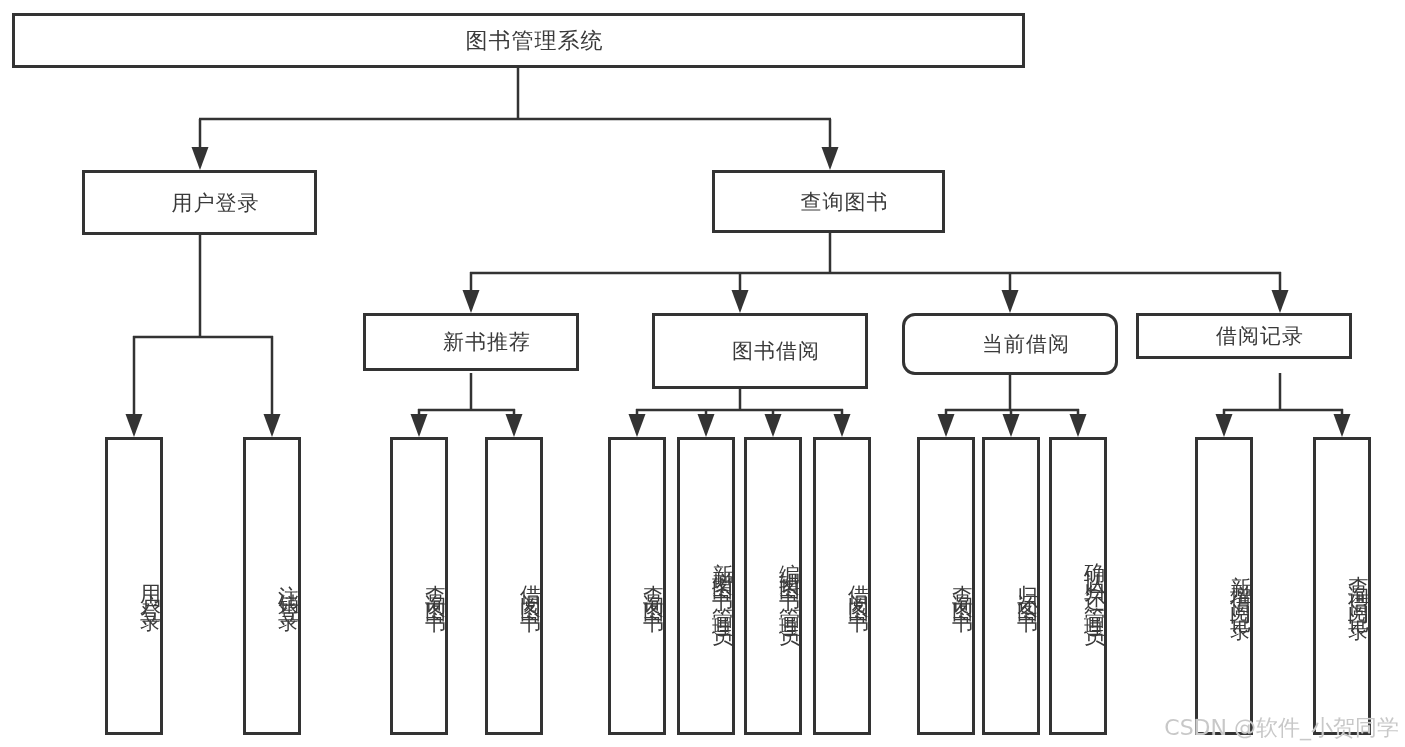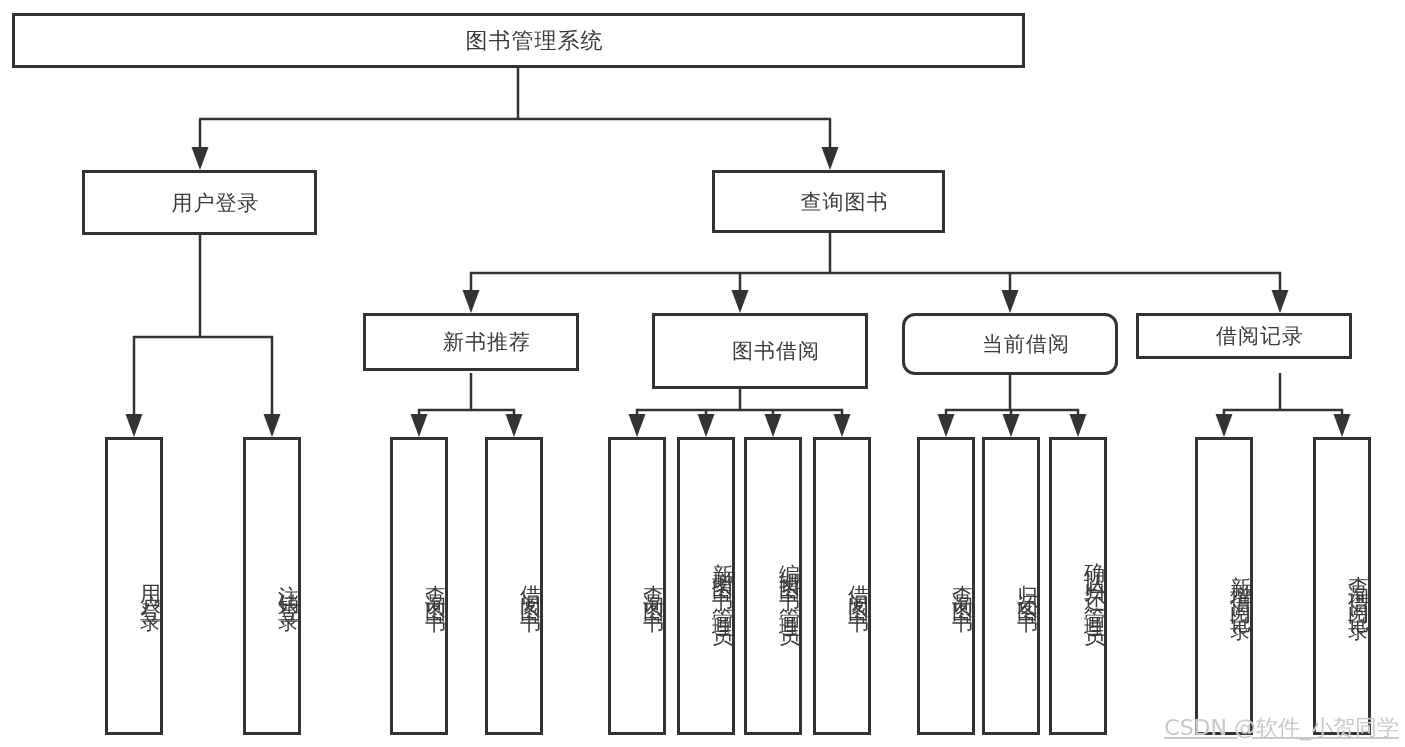--- a/index.html
+++ b/index.html
@@ -61,21 +61,20 @@
   }
   .watermark {
     position: absolute;
     right: 6px;
     bottom: 4px;
     font-size: 22px;
     color: rgba(197, 197, 197, 0.95);
     text-shadow: 0 0 1px #ffffff;
     white-space: nowrap;
     z-index: 10;
-    text-decoration: underline;
   }
 </style>
 </head>
 <body>
 
 <div class="stage">
 
   <svg class="connectors" viewBox="0 0 1405 747" xmlns="http://www.w3.org/2000/svg">
     <g stroke="#333333" stroke-width="2.5" fill="none">
 

